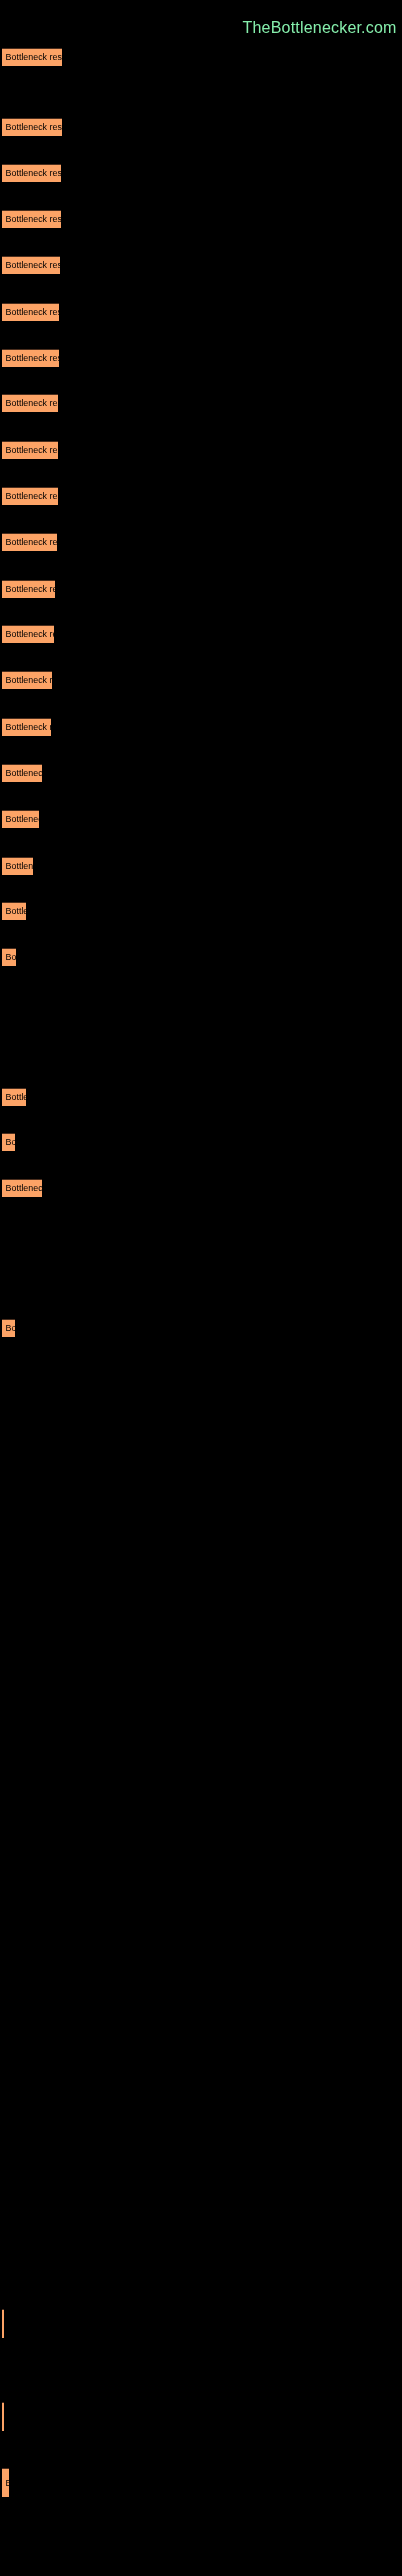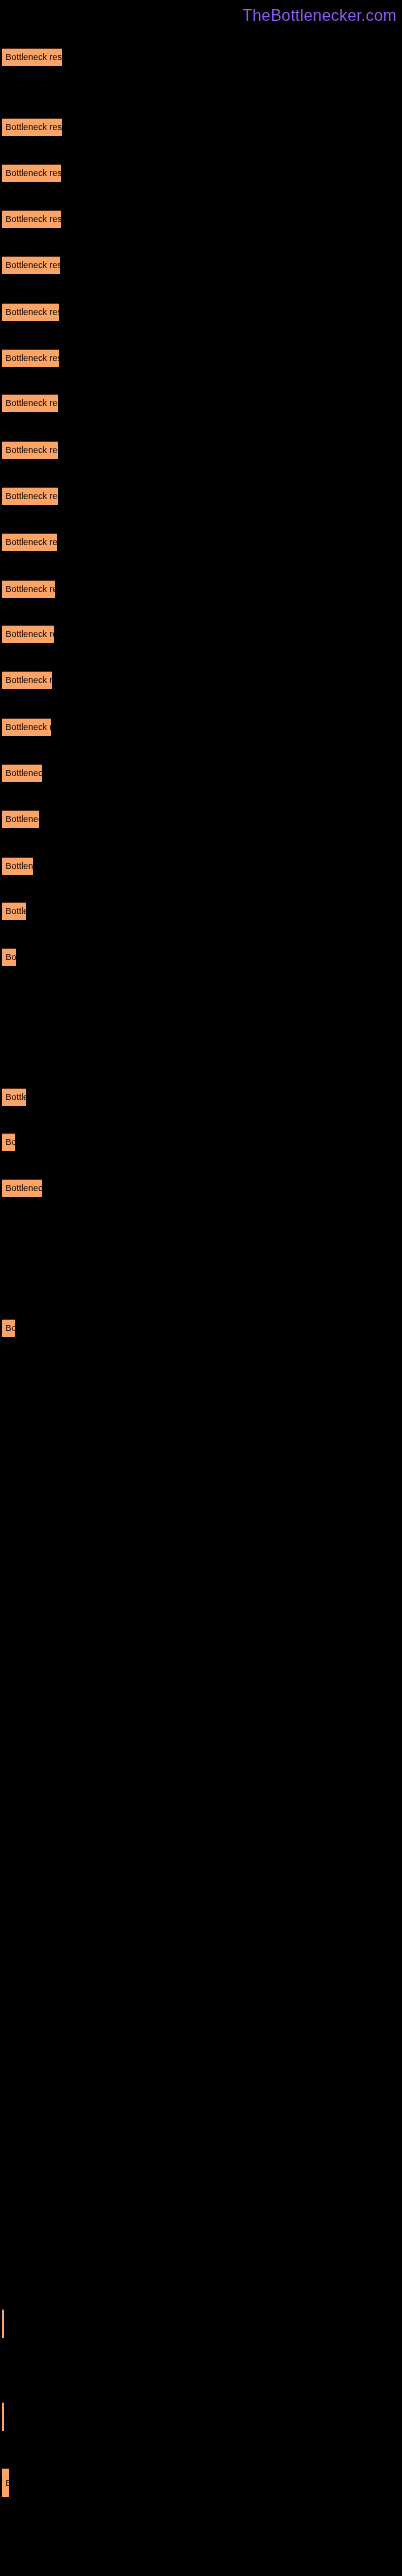--- a/index.html
+++ b/index.html
@@ -18,25 +18,25 @@
     position: absolute;
     left: 0;
     top: 0;
     width: 403px;
     height: 2576px;
     background: #000000;
   }
   .site-title {
     position: absolute;
     right: 6.4px;
-    top: 6px;
+    top: 18px;
     font-family: "Liberation Sans", sans-serif;
     font-size: 16px;
     line-height: 19.3px;
-    color: #8b5cf6;
+    color: #86efac;
     letter-spacing: 0.2px;
     white-space: nowrap;
   }
   .bars-layer {
     position: absolute;
     left: 0;
     top: 0;
     width: 403px;
     height: 2576px;
   }

